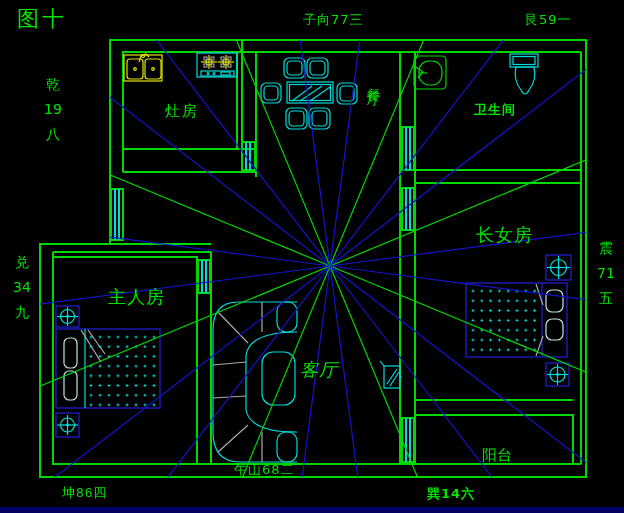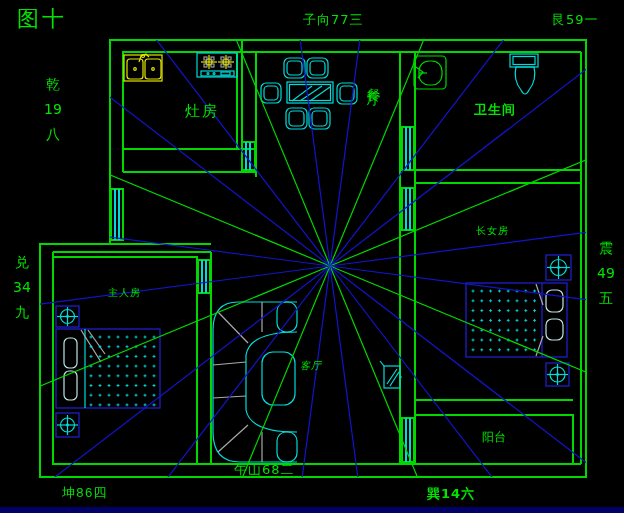--- a/index.html
+++ b/index.html
@@ -2,23 +2,23 @@
 <html><head>
 <meta charset="utf-8">
 <style>
   html,body{margin:0;padding:0;background:#000;}
   #stage{position:relative;width:624px;height:513px;background:#000;overflow:hidden;
          font-family:"DejaVu Sans",sans-serif;}
   #plan-svg{position:absolute;left:0;top:0;}
   .glabel{position:absolute;color:#00e400;white-space:nowrap;line-height:1;}
   .title{font-size:22px;letter-spacing:3px;}
   .lab13{font-size:13px;letter-spacing:1px;}
-  .lab14{font-size:10px;letter-spacing:1px;}
-  .lab15{font-size:15px;letter-spacing:2px;margin-left:20px;}
-  .lab11{font-size:12px;}
+  .lab14{font-size:18px;letter-spacing:1px;}
+  .lab15{font-size:15px;letter-spacing:2px;}
+  .lab11{font-size:15px;margin-top:17px;}
   .vcol{display:flex;flex-direction:column;align-items:center;font-size:14px;line-height:1.78;}
   .vtext{writing-mode:vertical-rl;letter-spacing:5px;font-size:14px;}
   #bottom-bar{position:absolute;left:0;bottom:0;width:624px;height:6px;background:#000066;}
 </style>
 </head>
 <body>
 
 <div id="stage">
 
   <svg id="plan-svg" width="624" height="513" viewBox="0 0 624 513">
@@ -279,37 +279,37 @@
         <line x1="330" y1="266" x2="-114.27787056309171" y2="-74.90640024488351" stroke="#1414cc" stroke-width="1.2"></line>
         <line x1="330" y1="266" x2="-10.906400244883685" y2="-178.2778705630916" stroke="#1414cc" stroke-width="1.2"></line>
         <line x1="330" y1="266" x2="115.69727787554984" y2="-251.37253820632066" stroke="#00d800" stroke-width="1.2"></line>
         <line x1="330" y1="266" x2="256.90533235677105" y2="-289.20912236933384" stroke="#1414cc" stroke-width="1.2"></line>
       </g>
   </svg>
 
   <div class="glabel title" style="left:17px;top:8px;">图十</div>
 
   <div class="glabel lab13" style="left:303px;top:13px;">子向77三</div>
-  <div class="glabel lab13" style="left:525px;top:13px;margin-left:27px;">艮59一</div>
+  <div class="glabel lab13" style="left:525px;top:13px;">艮59一</div>
 
   <div class="glabel vcol" style="left:44px;top:72px;">
     <div>乾</div>
     <div>19</div>
     <div>八</div>
   </div>
 
   <div class="glabel vcol" style="left:13px;top:250px;">
     <div>兑</div>
     <div>34</div>
     <div>九</div>
   </div>
 
   <div class="glabel vcol" style="left:597px;top:236px;">
     <div>震</div>
-    <div>49</div>
+    <div>71</div>
     <div>五</div>
   </div>
 
   <div class="glabel lab13" style="left:62px;top:487px;font-family:Liberation Mono, monospace;">坤86四</div>
   <div class="glabel lab13" style="left:234px;top:463px;">午山68二</div>
   <div class="glabel lab13" style="left:427px;top:487px;font-weight:bold;">巽14六</div>
 
   <div class="glabel lab15" style="left:165px;top:104px;">灶房</div>
   <div class="glabel vtext" style="left:367px;top:77px;">餐厅</div>
   <div class="glabel lab13" style="left:474px;top:103px;font-weight:bold;">卫生间</div>

